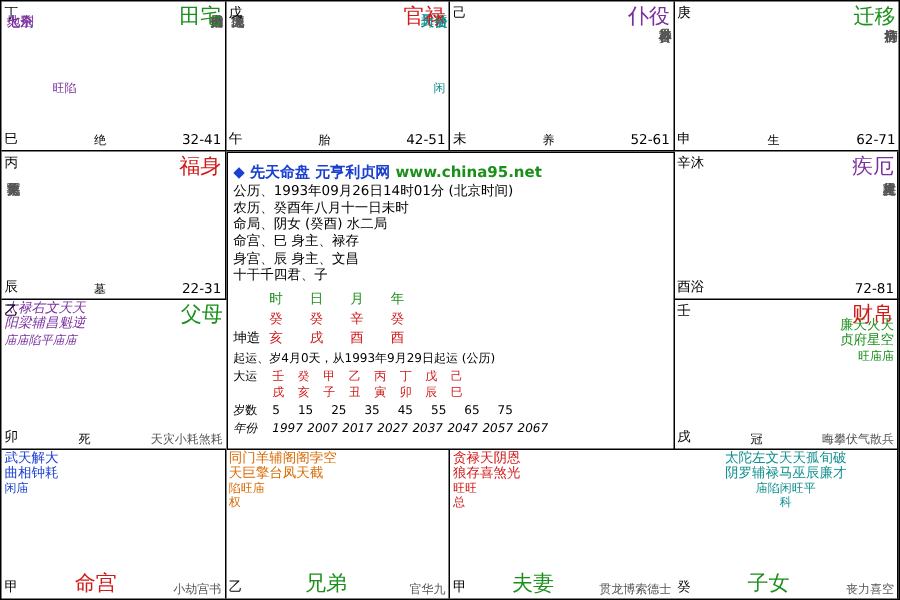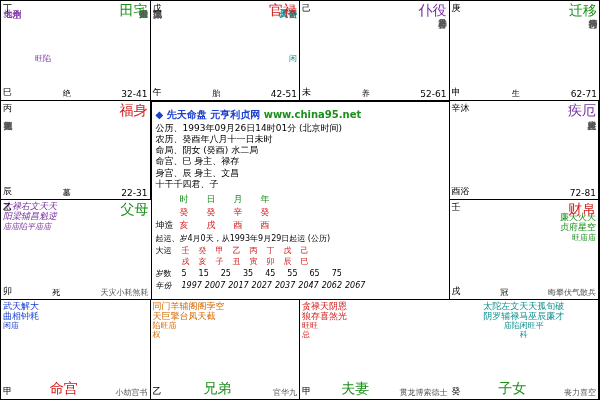--- a/index.html
+++ b/index.html
@@ -270,21 +270,21 @@
 
     <div style="display:flex;align-items:center;margin-top:1px;font-style:italic;">
       <div class="tiny" style="width:26px">年份</div>
       <div style="display:flex;gap:3px;">
         <span class="tiny">1997</span>
         <span class="tiny">2007</span>
         <span class="tiny">2017</span>
         <span class="tiny">2027</span>
         <span class="tiny">2037</span>
         <span class="tiny">2047</span>
-        <span class="tiny">2062</span>
+        <span class="tiny">2057</span>
         <span class="tiny">2067</span>
       </div>
     </div>
   </div>
 
   <div class="cell">
     <div class="hdr">
       <span class="gzstem">辛沐</span>
       <span class="palname purple">疾厄</span>
     </div>

